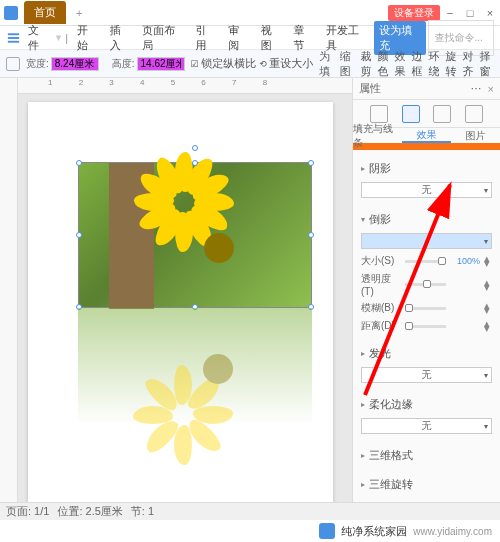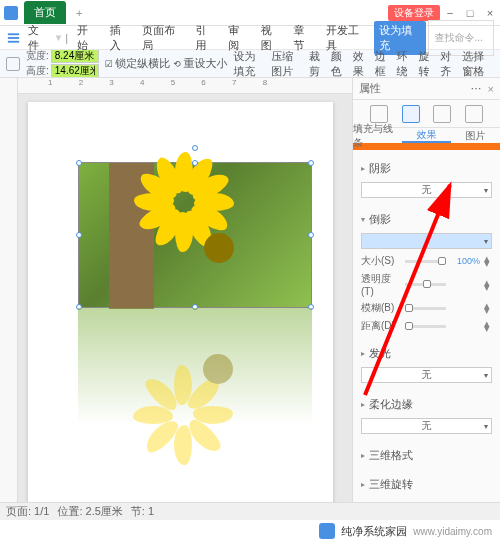--- a/index.html
+++ b/index.html
@@ -1,35 +1,35 @@
 <!DOCTYPE html>
 <html><head>
 <meta charset="utf-8">
 <style>
 *{margin:0;padding:0;box-sizing:border-box;font-family:"Microsoft YaHei",sans-serif;font-size:11px}
 body{background:#f0f0f0;width:500px;height:542px;overflow:hidden;position:relative}
 .titlebar{height:26px;background:#fff;display:flex;align-items:center;padding:0 4px;border-bottom:1px solid #e0e0e0}
 .title-icon{width:14px;height:14px;background:#4a90e2;border-radius:2px;margin-right:6px}
 .tabs-row{display:flex;align-items:center;gap:2px;flex:1}
 .tab{padding:4px 10px;font-size:11px;color:#333;background:#eaf3ff;border-radius:3px 3px 0 0;cursor:pointer}
-.tab.home{background:#15803d;color:#fff}
+.tab.home{background:#a16207;color:#fff}
 .tab-close{margin-left:4px;color:#999}
 .tab-plus{padding:4px 8px;color:#999;cursor:pointer}
 .win-controls{display:flex;gap:8px;margin-left:auto}
 .win-btn{width:12px;height:12px;display:flex;align-items:center;justify-content:center;color:#666;cursor:pointer}
 .beta-badge{background:#ff5c5c;color:#fff;padding:1px 6px;border-radius:2px;font-size:10px;margin-right:4px}
 .menubar{height:24px;background:#fff;display:flex;align-items:center;padding:0 6px;gap:2px;border-bottom:1px solid #e8e8e8}
 .menu-icon{width:16px;height:16px;color:#4a90e2}
 .menu-item{padding:2px 5px;font-size:11px;color:#444;cursor:pointer}
 .menu-item.active{background:#4a90e2;color:#fff;border-radius:2px}
 .search-box{margin-left:auto;border:1px solid #ddd;padding:10px 6px;font-size:10px;color:#aaa;width:70px}
 .ribbon{height:28px;background:#f5f8fc;display:flex;align-items:center;padding:0 6px;gap:6px;border-bottom:1px solid #e0e0e0;overflow:hidden}
 .ribbon-group{display:flex;align-items:center;gap:3px;font-size:10px;color:#555}
 .ribbon-icon{width:14px;height:14px;border:1px solid #aaa;border-radius:2px}
-.dim-input{border:1px solid #ccc;padding:0 3px;font-size:10px;width:48px;height:14px;background:#bef264}
+.dim-input{border:1px solid #ccc;padding:0 3px;font-size:10px;width:48px;height:14px;background:#d946ef}
 .ribbon-label{font-size:10px;color:#666}
 .main-area{display:flex;height:calc(100% - 118px);position:relative}
 .ruler-h{height:16px;background:#f8f8f8;border-bottom:1px solid #ddd;position:relative;font-size:8px;color:#888}
 .ruler-h::after{content:"1   2   3   4   5   6   7   8";position:absolute;left:30px;letter-spacing:12px}
 .ruler-v{width:18px;background:#f8f8f8;border-right:1px solid #ddd;font-size:8px;color:#888;writing-mode:vertical-lr}
 .doc-scroll{flex:1;background:#e8e8e8;overflow:hidden;position:relative}
 .doc-page{background:#fff;margin:8px 10px;width:305px;height:430px;box-shadow:0 1px 4px rgba(0,0,0,.2);position:relative}
 .img-box{position:absolute;left:50px;top:60px;width:234px;height:146px;background:linear-gradient(135deg,#7fb040 0%,#5a8030 40%,#8fc050 100%);border:1px solid #888}
 .flower{position:absolute;left:85px;top:30px;width:110px;height:110px}
 .petal{position:absolute;width:40px;height:18px;background:#ffd500;border-radius:50% 50% 50% 50%/60% 60% 40% 40%}
@@ -102,21 +102,21 @@
   <div class="menu-item">视图</div>
   <div class="menu-item">章节</div>
   <div class="menu-item">开发工具</div>
   <div class="menu-item active">设为填充</div>
   <div class="search-box">查找命令...</div>
 </div>
 
 <div class="ribbon">
   <div class="ribbon-icon"></div>
   <div class="ribbon-group">
-    <div style="display:flex;flex-direction:column;gap:1px">
+    <div style="display:flex;gap:13px">
       <div style="display:flex;align-items:center;gap:2px">
           <span class="ribbon-label">宽度:</span>
           <input class="dim-input" value="8.24厘米" style="">
         </div>
       <div style="display:flex;align-items:center;gap:2px">
           <span class="ribbon-label">高度:</span>
           <input class="dim-input" value="14.62厘米" style="">
         </div>
     </div>
   </div>

